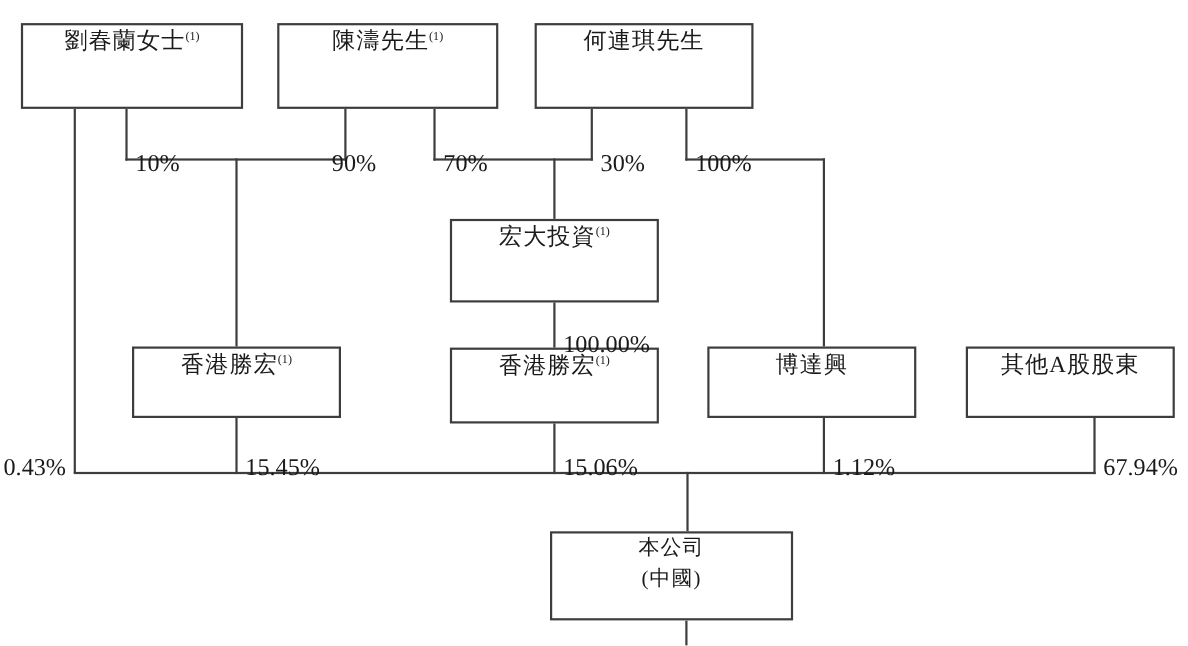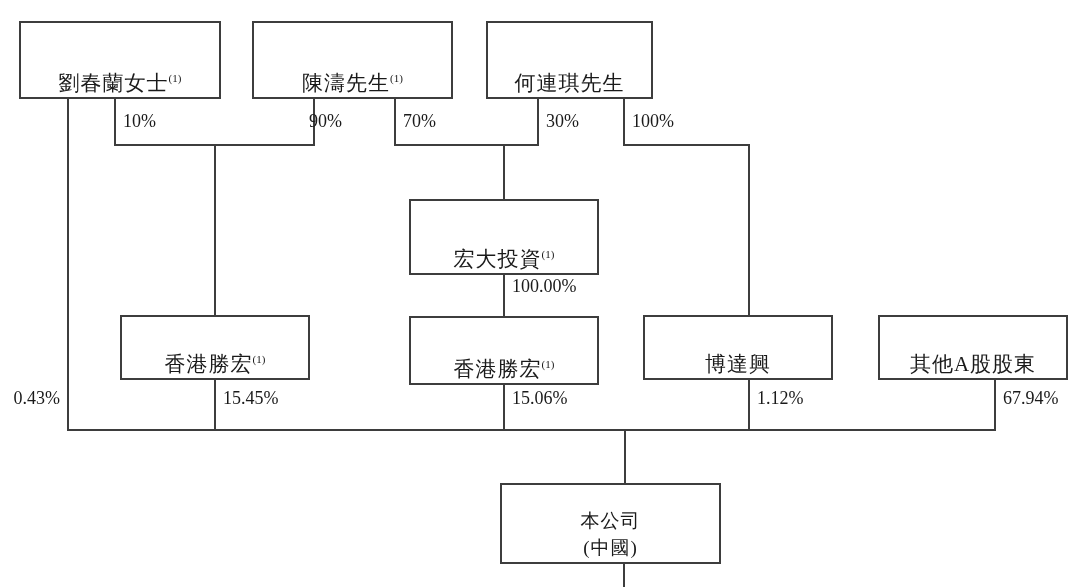--- a/index.html
+++ b/index.html
@@ -11,21 +11,21 @@
     overflow: hidden;
     font-family: "Liberation Serif", "DejaVu Serif", serif;
     color: #1a1a1a;
   }
   .box {
     position: absolute;
     border: 2px solid #3d3d3d;
     background: #ffffff;
     box-sizing: border-box;
     display: flex;
-    align-items: flex-end;
+    align-items: flex-start;
     justify-content: center;
     text-align: center;
     z-index: 2;
   }
   .ename {
     font-size: 21px;
     letter-spacing: 1px;
     white-space: nowrap;
   }
   .ename sup {
@@ -41,23 +41,24 @@
   }
   .line {
     position: absolute;
     background: #3d3d3d;
     z-index: 1;
   }
   .v { width: 2px; }
   .h { height: 2px; }
   .pct {
     position: absolute;
-    font-size: 18px;
+    font-size: 22px;
     white-space: nowrap;
     z-index: 3;
+    margin-top: 24px;
   }
 </style>
 </head>
 <body>
 
 <div class="stage">
 
   <div class="line v" style="left:67px;  top:99px;  height:331px"></div>
   <div class="line v" style="left:114px; top:99px;  height:47px"></div>
   <div class="line v" style="left:313px; top:99px;  height:47px"></div>
@@ -78,21 +79,21 @@
   <div class="line h" style="left:67px;  top:429px; width:929px"></div>
   <div class="line v" style="left:624px; top:429px; height:55px"></div>
   <div class="line v" style="left:623px; top:564px; height:23px"></div>
 
   <div class="box" style="left:19px;  top:21px;  width:202px; height:78px">
     <span class="ename"><span>劉春蘭女士</span><sup>(1)</sup></span>
   </div>
   <div class="box" style="left:252px; top:21px;  width:201px; height:78px">
     <span class="ename"><span>陳濤先生</span><sup>(1)</sup></span>
   </div>
-  <div class="box" style="left:486px; top:21px;  width:167px; height:78px">
+  <div class="box" style="left:486px; top:21px;  width:199px; height:78px">
     <span class="ename"><span>何連琪先生</span><sup></sup></span>
   </div>
   <div class="box" style="left:409px; top:199px; width:190px; height:76px">
     <span class="ename"><span>宏大投資</span><sup>(1)</sup></span>
   </div>
   <div class="box" style="left:120px; top:315px; width:190px; height:65px">
     <span class="ename"><span>香港勝宏</span><sup>(1)</sup></span>
   </div>
   <div class="box" style="left:409px; top:316px; width:190px; height:69px">
     <span class="ename"><span>香港勝宏</span><sup>(1)</sup></span>

